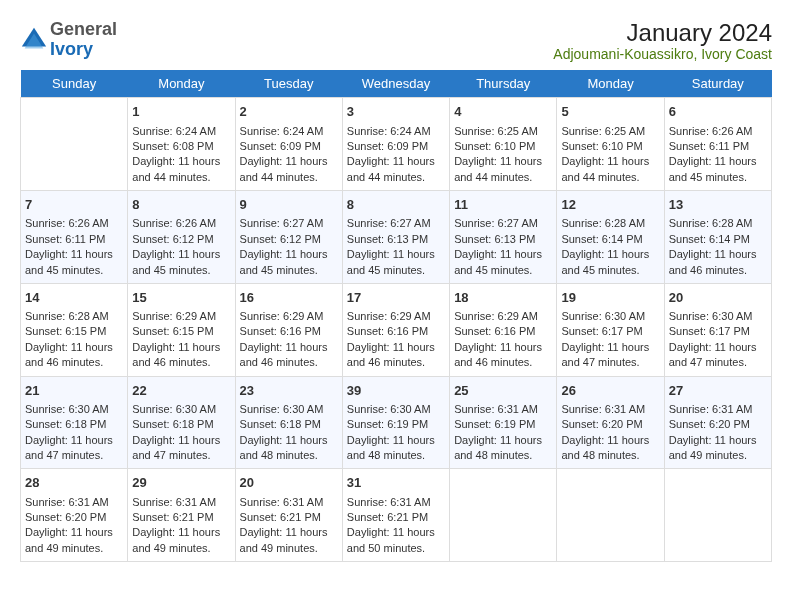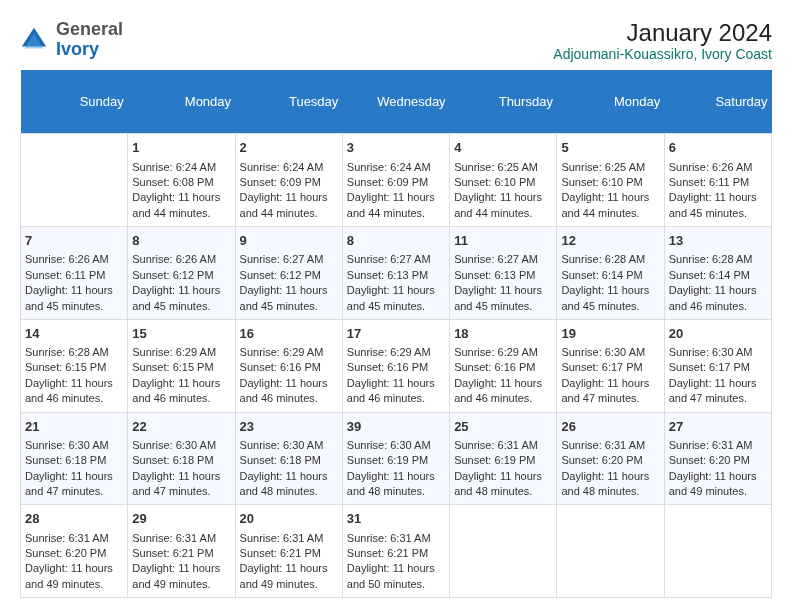--- a/index.html
+++ b/index.html
@@ -12,21 +12,21 @@
     }
     .header {
       display: flex;
       justify-content: space-between;
       align-items: flex-start;
       margin-bottom: 8px;
     }
     .logo {
       display: flex;
       align-items: center;
-      gap: 8px;
+      gap: 2px;
     }
     .logo-text {
       font-size: 18px;
       font-weight: bold;
       line-height: 1.1;
     }
     .logo-general { color: #555; }
     .logo-blue { color: #1a6bb5; }
     .logo-icon {
       width: 28px;
@@ -36,32 +36,32 @@
       text-align: right;
     }
     .month-title {
       font-size: 24px;
       font-weight: normal;
       color: #222;
       line-height: 1.1;
     }
     .subtitle {
       font-size: 14px;
-      color: #0f766e;
+      color: #4d7c0f;
     }
     table {
       width: 100%;
       border-collapse: collapse;
       font-size: 11px;
     }
     th {
       background-color: #2979c7;
       color: #fff;
-      padding: 24px 4px;
-      text-align: right;
+      padding: 6px 4px;
+      text-align: center;
       font-size: 13px;
       font-weight: normal;
     }
     td {
       vertical-align: top;
       padding: 5px 4px;
       border: 1px solid #ddd;
       width: calc(100% / 7);
       min-height: 80px;
       color: #333;

